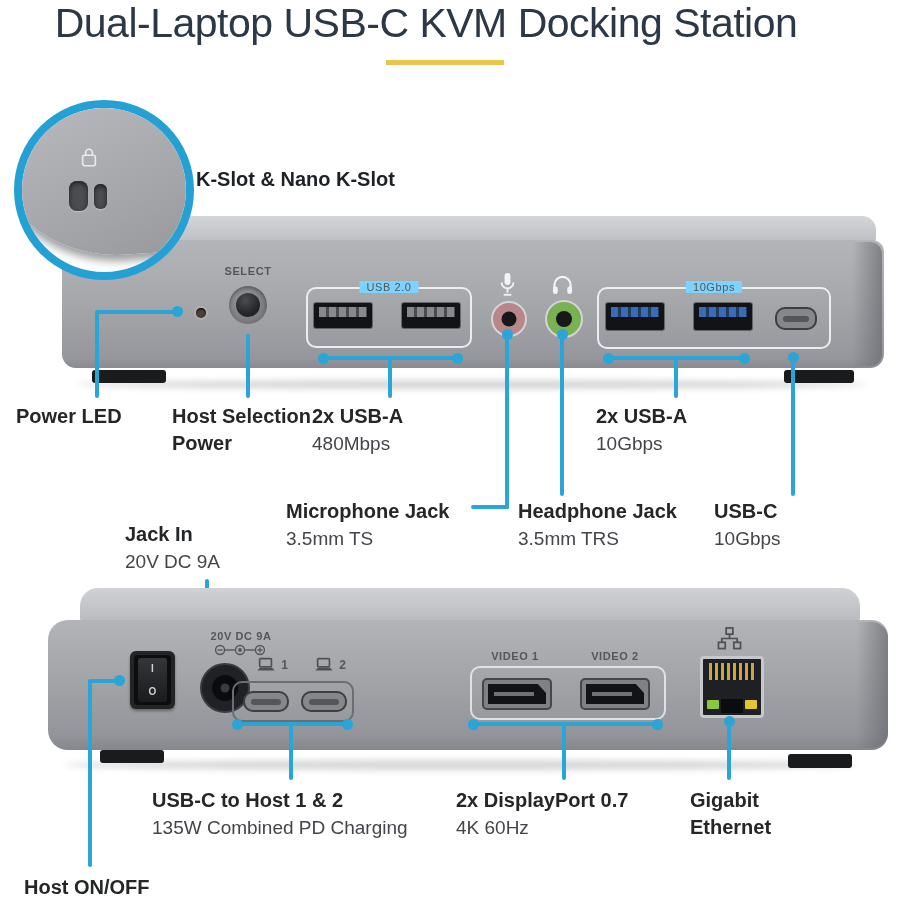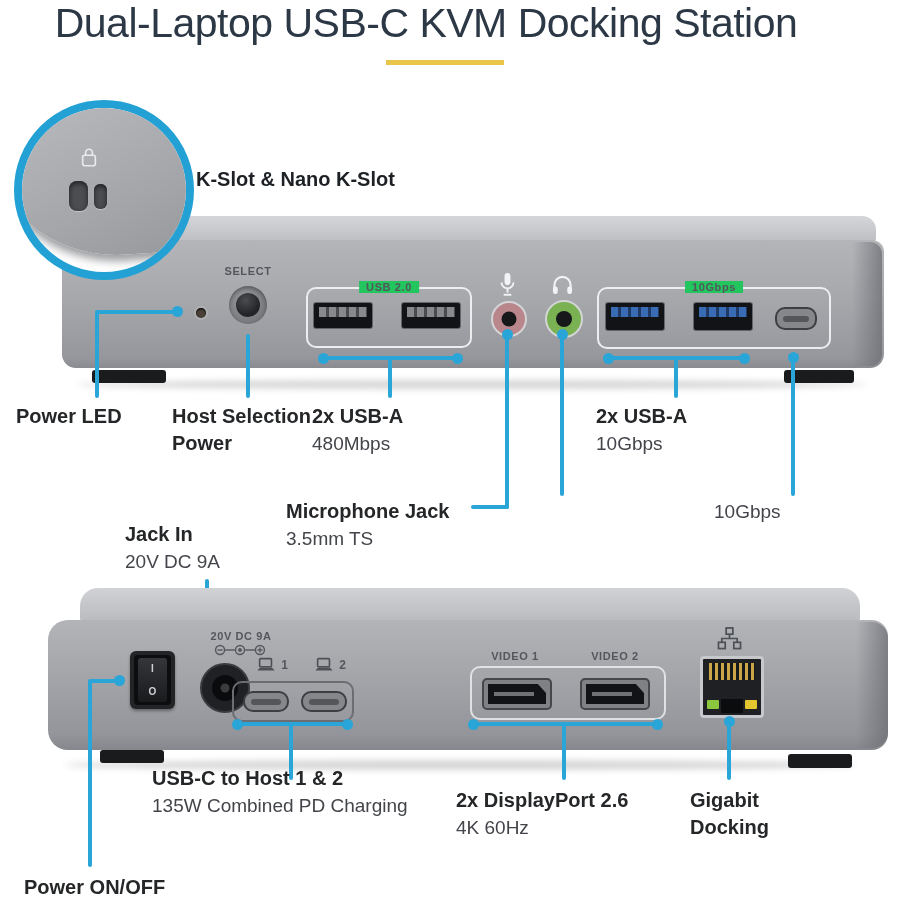--- a/index.html
+++ b/index.html
@@ -10,22 +10,22 @@
   .co{position:absolute;background:var(--callout,#2aa5d8);border-radius:2px;}
   .co-dot{position:absolute;width:11px;height:11px;border-radius:50%;background:var(--callout,#2aa5d8);}
   
   .lbl{position:absolute;line-height:27px;}
   .lbl .t{font-weight:bold;font-size:20px;color:#242628;display:block;}
   .lbl .s{font-weight:normal;font-size:19px;color:#43454a;display:block;}
   
   .printed{position:absolute;font-weight:bold;color:#54565c;text-align:center;letter-spacing:.6px;}
   
   .gbox{position:absolute;border:2px solid rgba(240,241,243,.95);border-radius:10px;}
-  .gbox .tag{position:absolute;top:-8px;left:50%;transform:translateX(-50%);background:#22c55e;
-    padding:0 7px;font-size:11px;font-weight:bold;color:#54565c;letter-spacing:.6px;white-space:nowrap;}
+  .gbox .tag{position:absolute;top:-8px;left:50%;transform:translateX(-50%);background:#7dd3fc;
+    padding:0 7px;font-size:11px;font-weight:normal;color:#54565c;letter-spacing:.6px;white-space:nowrap;}
   
   .usba{position:absolute;background:#121316;border-radius:2px;box-shadow:0 0 0 1px rgba(60,62,66,.6);}
   .usba .tongue{position:absolute;left:5px;right:5px;top:4px;height:10px;
     background-image:repeating-linear-gradient(90deg,transparent 0 7px,rgba(0,0,0,.45) 7px 10px);}
   .tg-gray{background-color:#87898d;}
   .tg-blue{background-color:#3a6cb5;}
   
   .usbc{position:absolute;border:2px solid #3c3e42;border-radius:10px;background:#85878b;}
   .usbc .pin{position:absolute;left:6px;right:6px;top:50%;height:6px;margin-top:-3px;background:#54565a;border-radius:3px;}
   
@@ -150,21 +150,26 @@
     <span class="s">480Mbps</span>
     </div>
   <div class="lbl" style="left:596px;top:403px;width:160px;">
     <span class="t">2x USB-A</span>
     <span class="s">10Gbps</span>
     </div>
   <div class="lbl" style="left:286px;top:498px;width:180px;">
     <span class="t">Microphone Jack</span>
     <span class="s">3.5mm TS</span>
     </div>
+  <div class="lbl" style="left:518px;top:498px;width:185px;">
+    <span class="t">Headphone Jack</span>
+    <span class="s">3.5mm TRS</span>
+    </div>
   <div class="lbl" style="left:714px;top:498px;width:165px;">
+    <span class="t">USB-C</span>
     <span class="s">10Gbps</span>
     </div>
 
   <div class="lbl" style="left:125px;top:521px;width:165px;">
     <span class="t">Jack In</span>
     <span class="s">20V DC 9A</span>
     </div>
   <div class="co" style="left:205px;top:579px;width:4px;height:44px;"></div>
   <div class="co-dot" style="left:202px;top:618px;"></div>
 
@@ -255,34 +260,34 @@
   <div class="co-dot" style="left:232px;top:719px;"></div>
   <div class="co-dot" style="left:342px;top:719px;"></div>
   <div class="co" style="left:289px;top:724px;width:4px;height:56px;"></div>
   <div class="co" style="left:472px;top:722px;width:186px;height:4px;"></div>
   <div class="co-dot" style="left:468px;top:719px;"></div>
   <div class="co-dot" style="left:652px;top:719px;"></div>
   <div class="co" style="left:562px;top:724px;width:4px;height:56px;"></div>
   <div class="co-dot" style="left:724px;top:716px;"></div>
   <div class="co" style="left:727px;top:721px;width:4px;height:59px;"></div>
 
-  <div class="lbl" style="left:152px;top:765px;width:280px;">
+  <div class="lbl" style="left:152px;top:787px;width:280px;">
     <span class="t">USB-C to Host 1 &amp; 2</span>
     <span class="s">135W Combined PD Charging</span>
     </div>
   <div class="lbl" style="left:456px;top:787px;width:220px;">
-    <span class="t">2x DisplayPort 2.6</span>
+    <span class="t">2x DisplayPort 0.7</span>
     <span class="s">4K 60Hz</span>
     </div>
   <div class="lbl" style="left:690px;top:787px;width:120px;">
     <span class="t">Gigabit</span>
-    <span class="t">Docking</span>
+    <span class="t">Ethernet</span>
     </div>
   <div class="lbl" style="left:24px;top:874px;width:210px;text-align:left;">
-    <span class="t">Power ON/OFF</span>
+    <span class="t">Host ON/OFF</span>
     </div>
 
   <div class="abs" style="left:14px;top:100px;width:180px;height:180px;border-radius:50%;border:8px solid var(--ring,#23a1d5);background:#fff;overflow:hidden;z-index:5;">
     <div class="abs" style="left:-24px;top:-30px;width:212px;height:178px;background:linear-gradient(160deg,#bcbec2,#a2a4a8 70%,#96989c);border-radius:0 0 22% 58%;transform:rotate(-4deg);box-shadow:0 6px 9px rgba(60,62,66,.5);"></div>
     <svg class="abs" style="left:58px;top:38px;" width="18" height="23" viewBox="0 0 24 30">
       <rect x="3.5" y="12" width="17" height="14" rx="3" stroke="#e9eaec" stroke-width="2.2" fill="none"></rect>
       <path d="M7.5 12 V8.5 a4.5 4.5 0 0 1 9 0 V12" stroke="#e9eaec" stroke-width="2.2" fill="none"></path>
     </svg>
     <div class="abs" style="left:47px;top:73px;width:19px;height:30px;border-radius:8px;background:#4b4d51;box-shadow:inset 0 2px 5px #1d1e20,0 1px 1px rgba(255,255,255,.35);"></div>
     <div class="abs" style="left:72px;top:76px;width:13px;height:25px;border-radius:6px;background:#4b4d51;box-shadow:inset 0 2px 5px #1d1e20,0 1px 1px rgba(255,255,255,.35);"></div>

